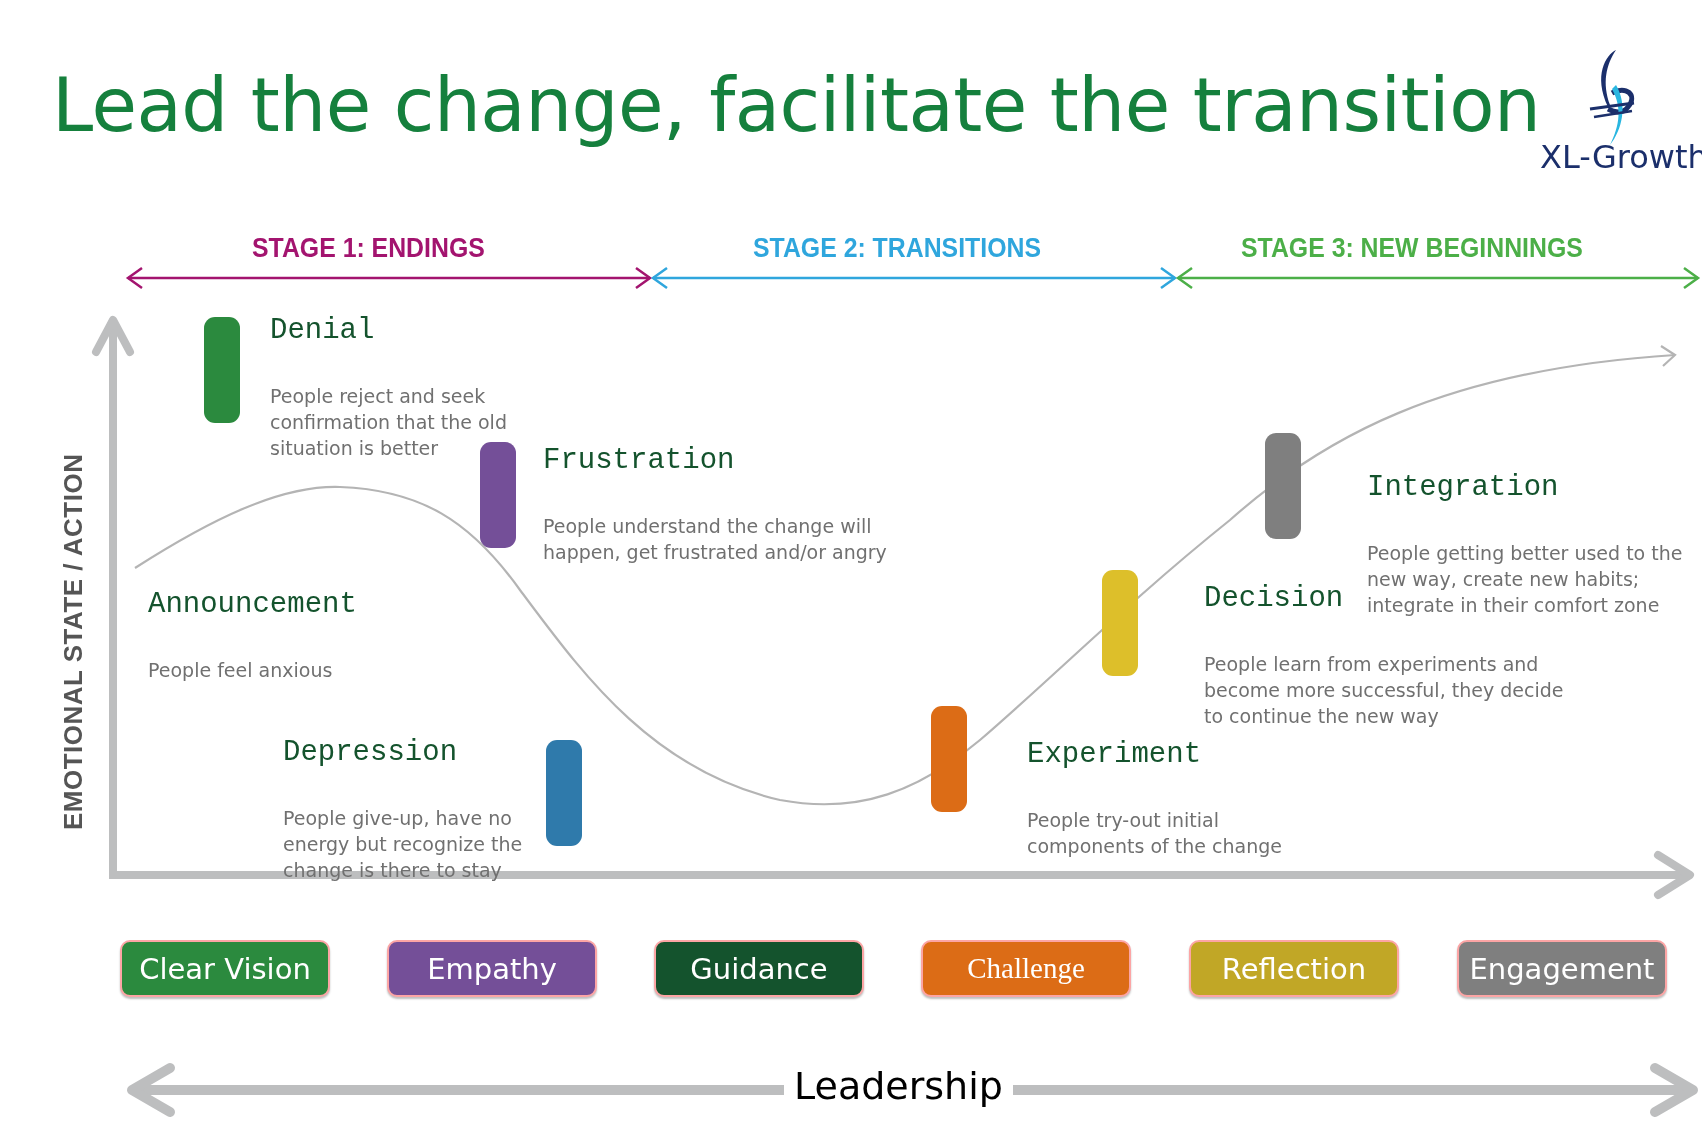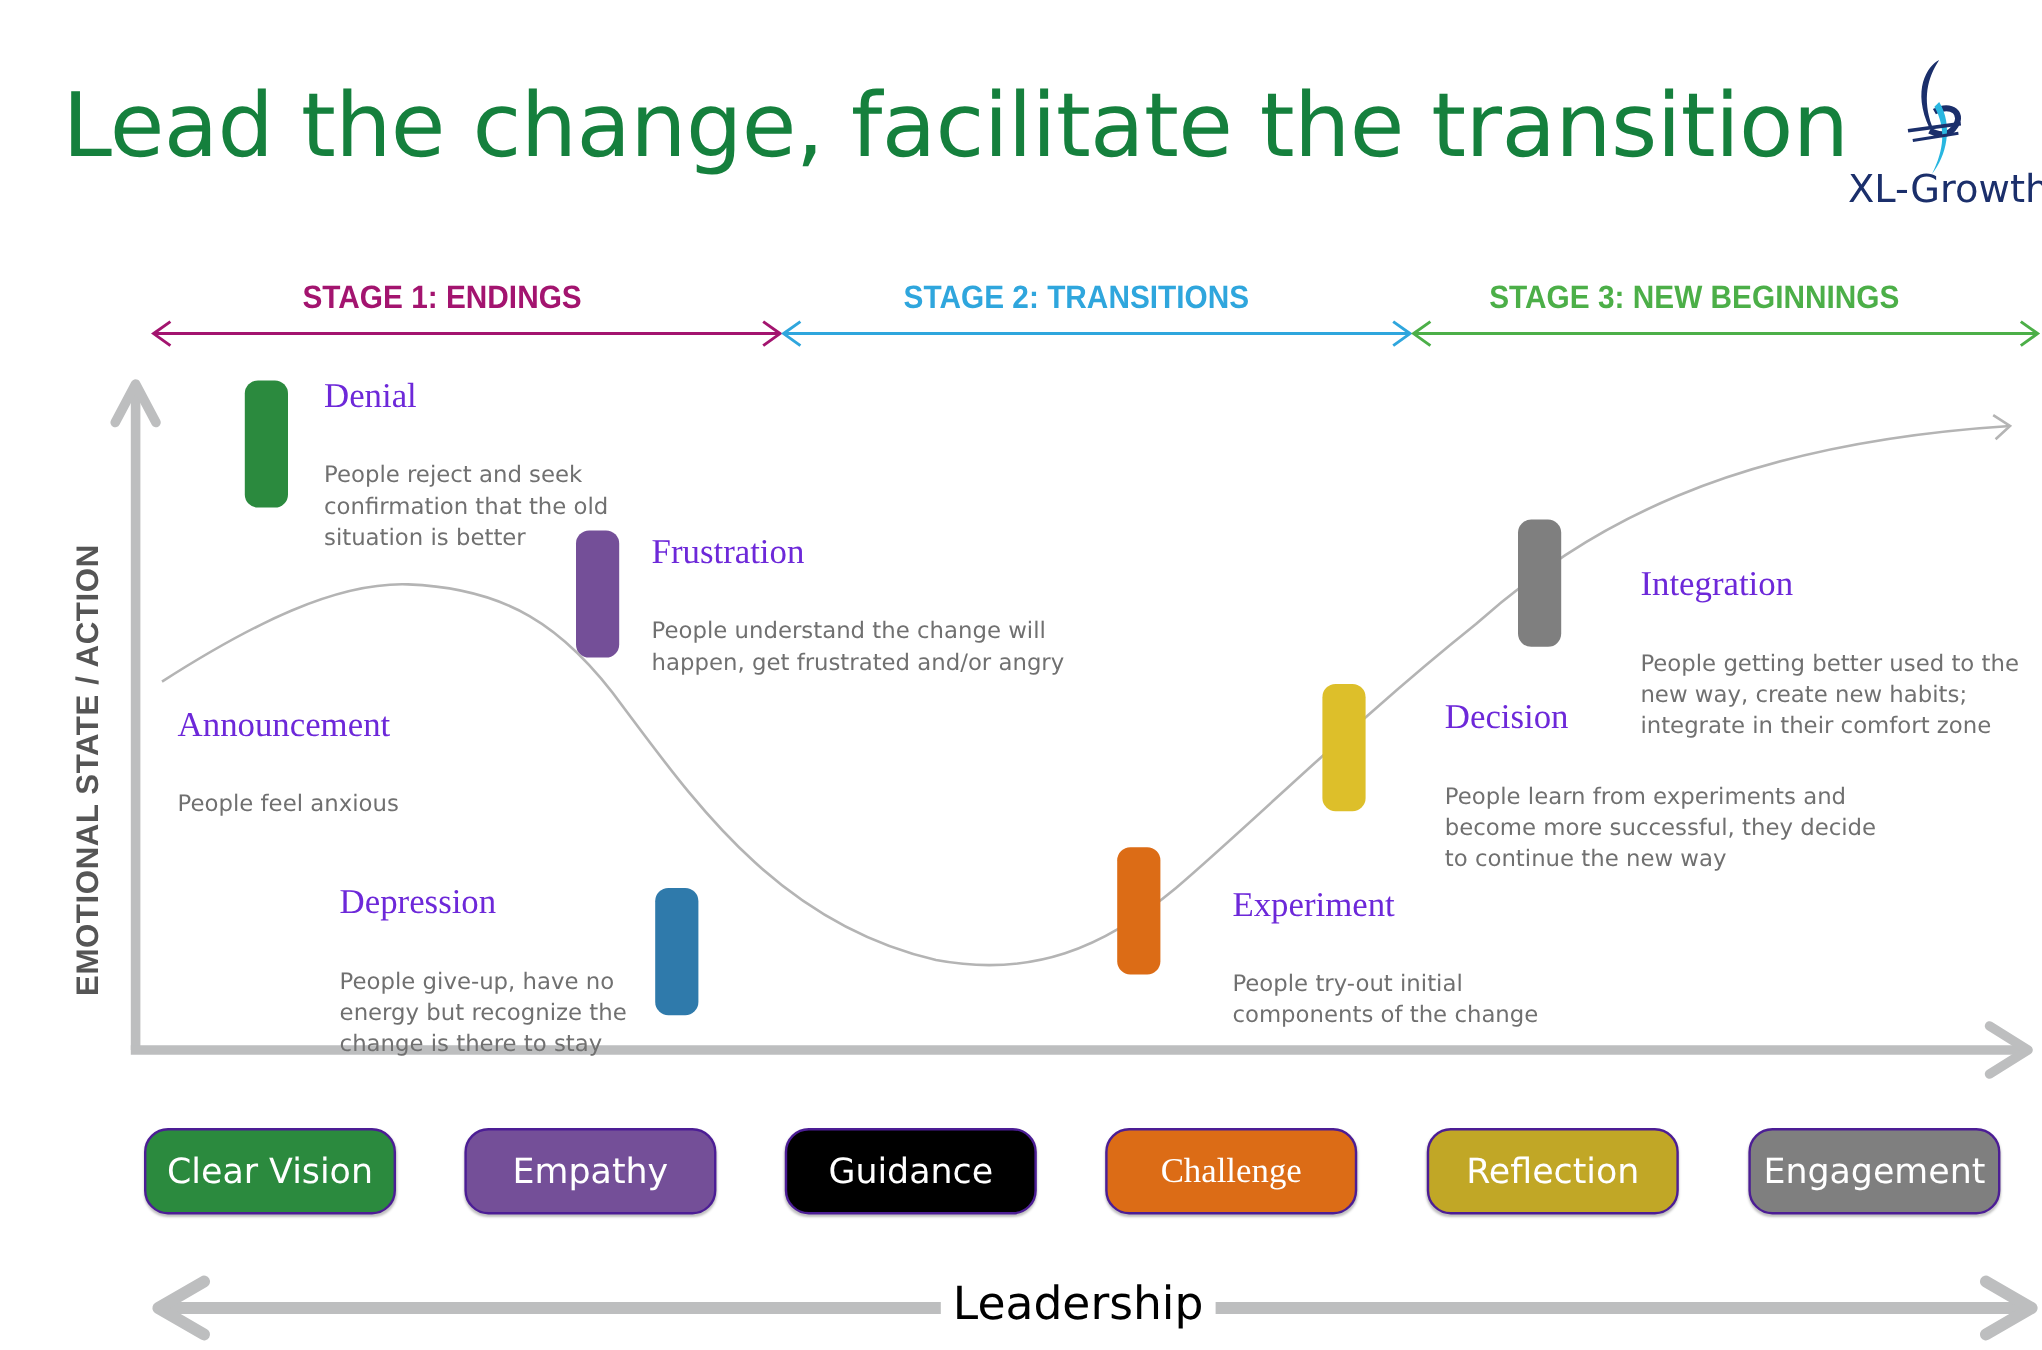--- a/index.html
+++ b/index.html
@@ -4,23 +4,23 @@
 <style>
   html, body { margin:0; padding:0; background:#ffffff; }
   body { width:1702px; height:1125px; position:relative; overflow:hidden; font-family:"Liberation Sans", sans-serif; }
   .abs { position:absolute; }
   #title { left:52px; top:62px; font-size:74px; color:#15803d; font-family:"DejaVu Sans", sans-serif; font-weight:normal; letter-spacing:-0.5px; white-space:nowrap; }
   #logo { left:1538px; top:45px; width:160px; height:130px; }
   #logo-text { left:1540px; top:138px; font-size:32px; color:#1b2f6b; font-family:"DejaVu Sans", sans-serif; white-space:nowrap; }
   .stage-label { font-size:27px; font-weight:bold; font-family:"Liberation Sans", sans-serif; white-space:nowrap; transform:scaleX(0.92); transform-origin:left top; }
   #diagram-svg { left:0; top:0; }
   .y-label { left:58px; top:830px; transform:rotate(-90deg); transform-origin:left top; font-size:26px; font-weight:bold; color:#555; letter-spacing:0.5px; white-space:nowrap; }
-  .phase-title { font-size:29px; color:#6d28d9; font-family:Liberation Serif, serif; white-space:nowrap; }
+  .phase-title { font-size:29px; color:#14532d; font-family:Liberation Mono, monospace; white-space:nowrap; }
   .phase-desc { font-size:19px; color:#707070; font-family:"DejaVu Sans", sans-serif; line-height:26px;margin-top:36px; }
-  .action-btn { height:72px; width:210px; border-radius:20px; border:2px solid #4c1d95; color:#fff; font-size:29px; font-family:"DejaVu Sans", sans-serif; display:flex; align-items:center; justify-content:center; box-sizing:border-box; cursor:pointer; box-shadow:0 2px 2px rgba(0,0,0,0.25); }
+  .action-btn { height:57px; width:210px; border-radius:10px; border:2px solid #fca5a5; color:#fff; font-size:29px; font-family:"DejaVu Sans", sans-serif; display:flex; align-items:center; justify-content:center; box-sizing:border-box; cursor:pointer; box-shadow:0 2px 2px rgba(0,0,0,0.25); }
   #leadership { left:784px; top:1064px; font-size:38px; color:#000; font-family:"DejaVu Sans", sans-serif; background:#fff; padding:0 10px; white-space:nowrap; }
 </style>
 </head>
 <body>
 
 <div id="title" class="abs">Lead the change, facilitate the transition</div>
 
 <svg id="logo" class="abs" viewBox="0 0 160 130">
   <path d="M70 62 C55 30, 68 10, 78 5 C68 20, 64 38, 72 60 Z" fill="#1b2f6b"></path>
   <path d="M74 48 C88 40, 100 50, 90 62 C84 70, 74 66, 70 64" fill="none" stroke="#1b2f6b" stroke-width="5"></path>
@@ -104,18 +104,18 @@
   <div class="phase-title">Decision</div>
   <div class="phase-desc">People learn from experiments and become more successful, they decide to continue the new way</div>
 </div>
 <div class="abs" style="left:1367px; top:471px; width:320px;">
   <div class="phase-title">Integration</div>
   <div class="phase-desc">People getting better used to the new way, create new habits; integrate in their comfort zone</div>
 </div>
 
 <div class="abs action-btn" id="b0" style="left: 120px; top: 940px; background: rgb(43, 138, 62);">Clear Vision</div>
 <div class="abs action-btn" id="b1" style="left: 387px; top: 940px; background: rgb(116, 79, 152);">Empathy</div>
-<div class="abs action-btn" id="b2" style="left: 654px; top: 940px; background: #000000;">Guidance</div>
+<div class="abs action-btn" id="b2" style="left: 654px; top: 940px; background: #14532d;">Guidance</div>
 <div class="abs action-btn" id="b3" style="left: 921px; top: 940px; background: rgb(220, 108, 22); font-family: Liberation Serif, serif;">Challenge</div>
 <div class="abs action-btn" id="b4" style="left: 1189px; top: 940px; background: rgb(193, 167, 38);">Reflection</div>
 <div class="abs action-btn" id="b5" style="left: 1457px; top: 940px; background: rgb(127, 127, 127);">Engagement</div>
 
 <div id="leadership" class="abs">Leadership</div>
 
 </body></html>

